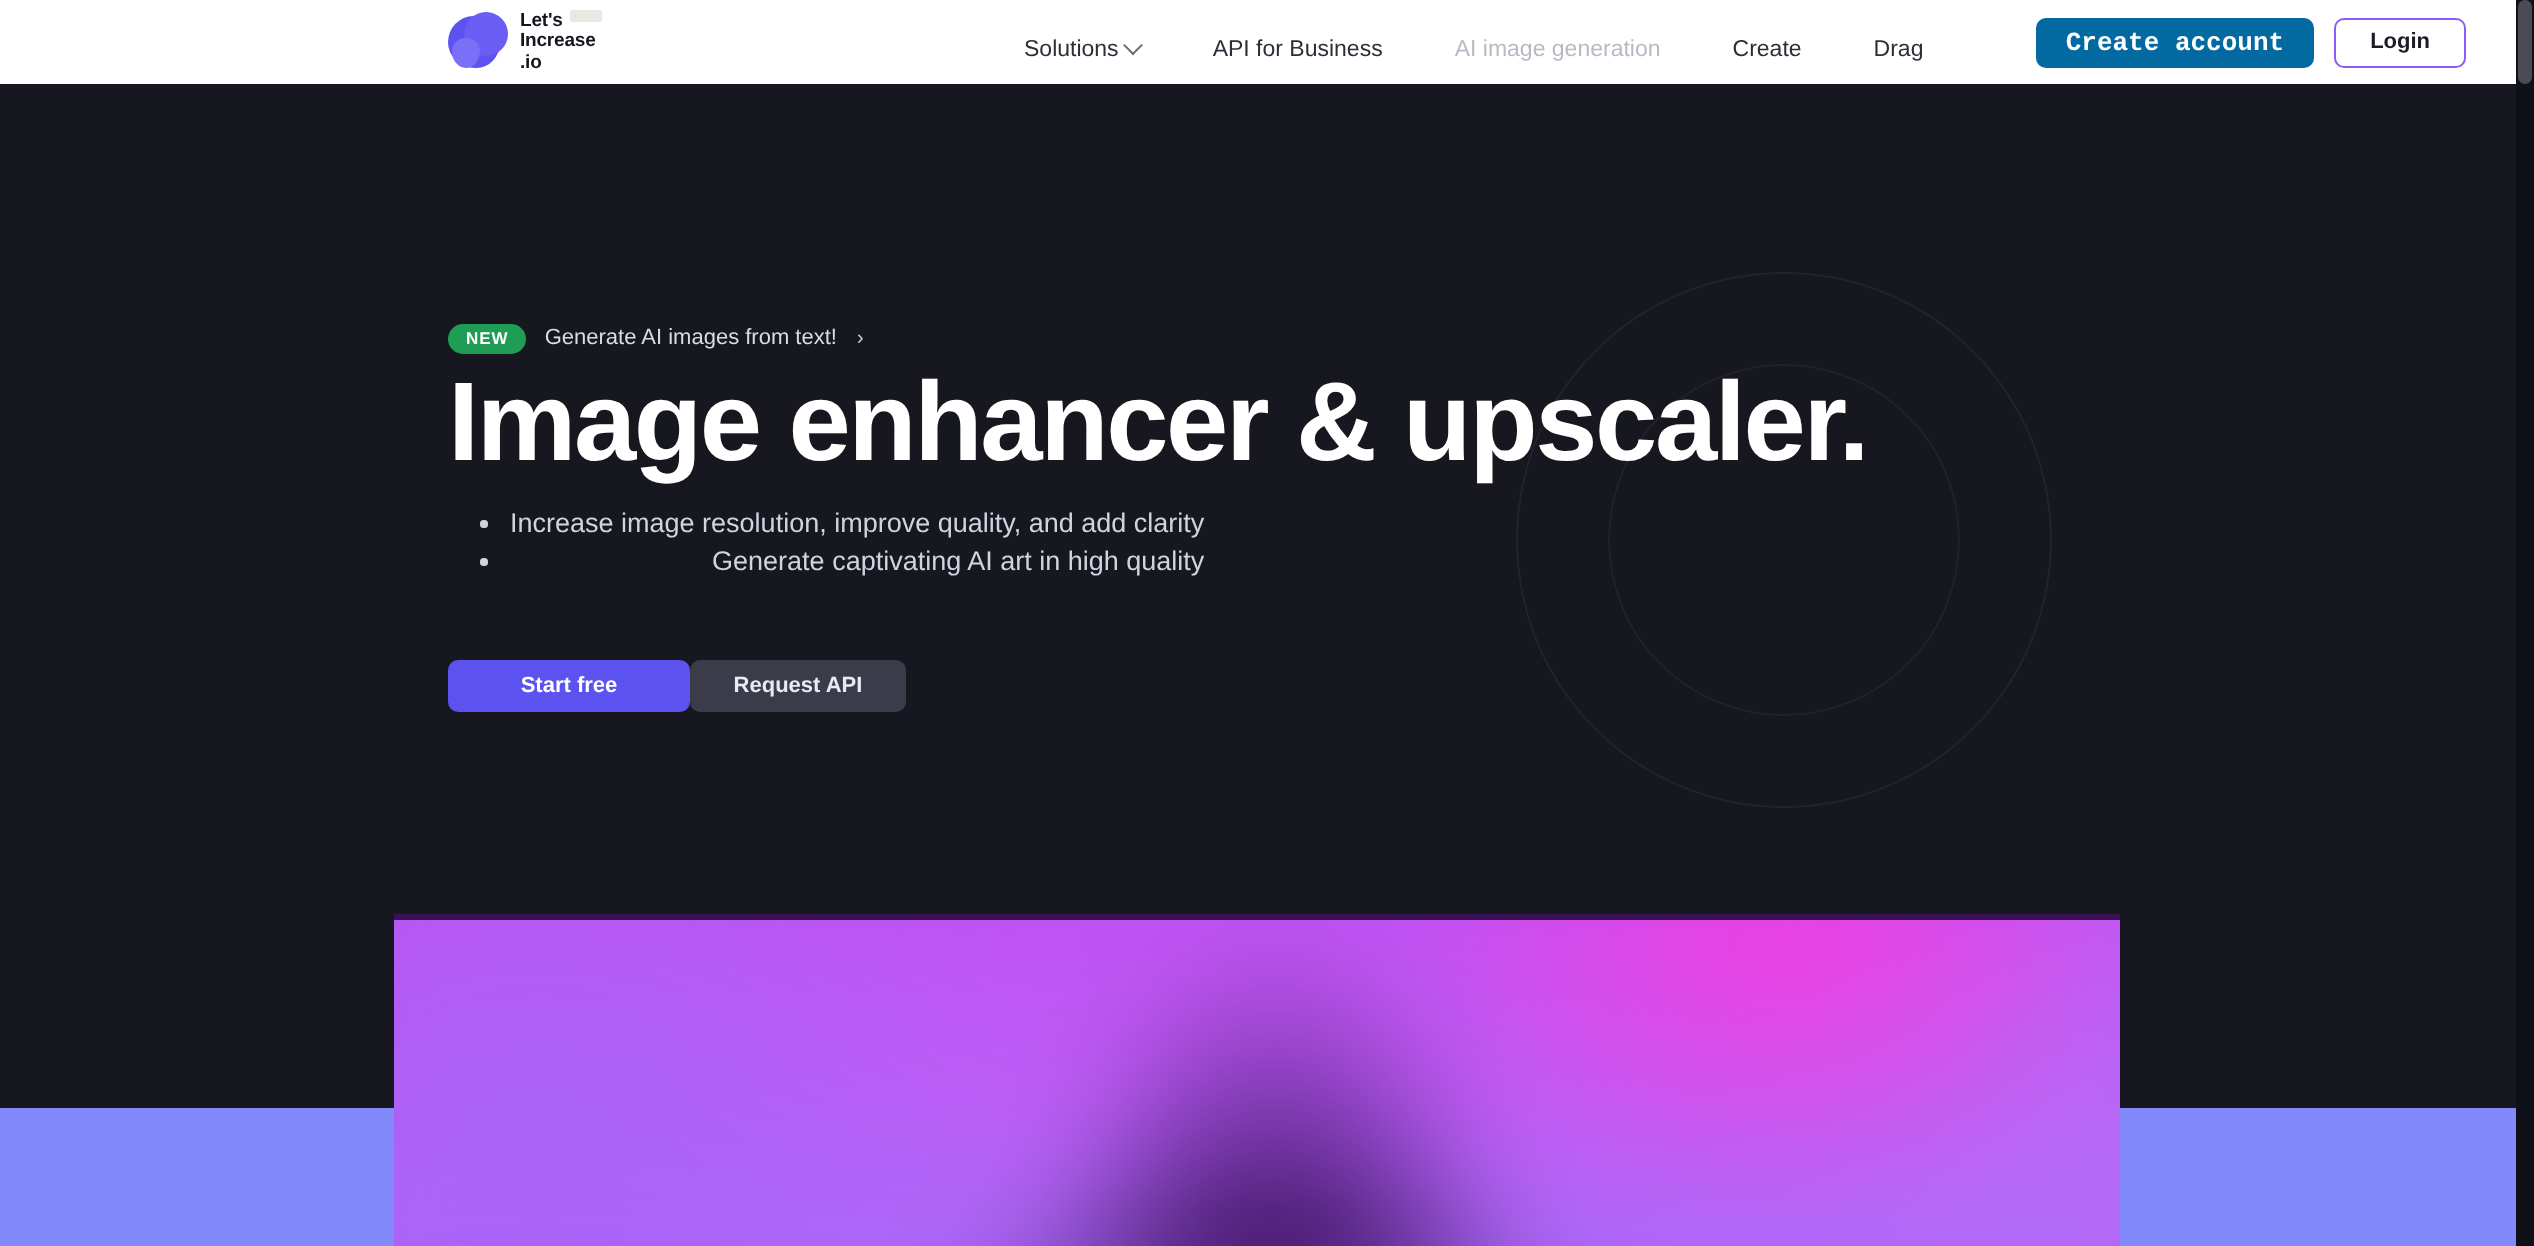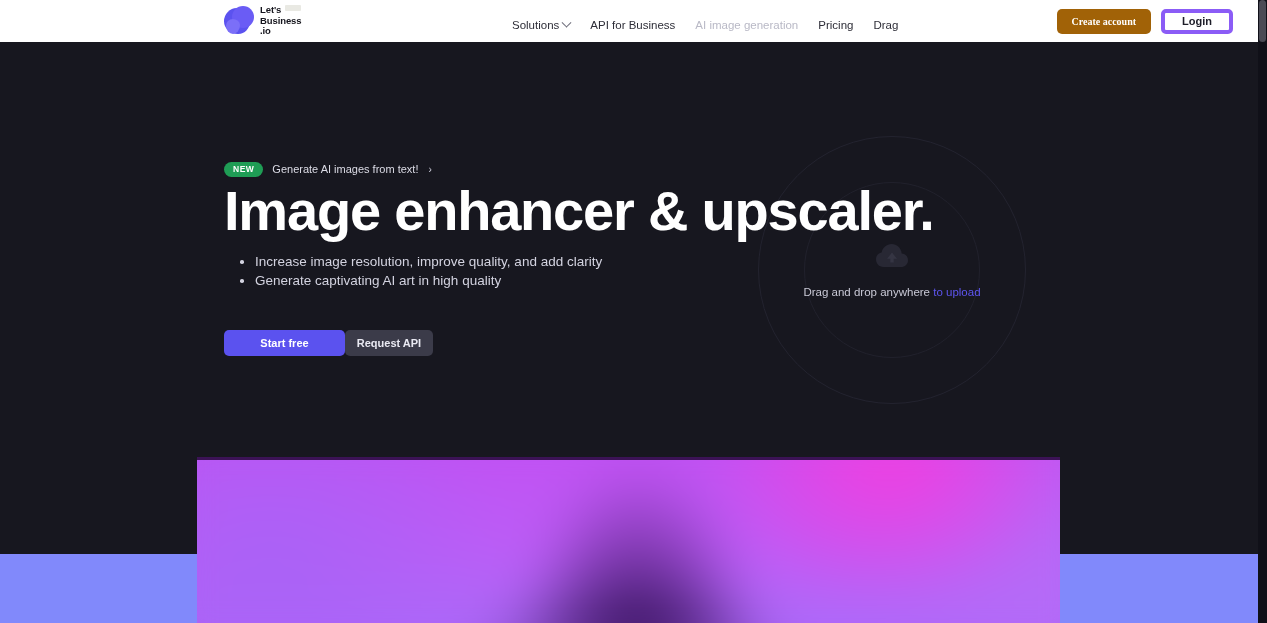--- a/index.html
+++ b/index.html
@@ -96,21 +96,21 @@
     vertical-align: 2px;
   }
 
   #nav {
     position: absolute;
     left: 512px;
     top: 0;
     height: 50px;
     display: flex;
     align-items: center;
-    gap: 20px;
+    gap: 36px;
     text-align: center;
   }
   .nav-item {
     font-size: 11.5px;
     color: #2e2e38;
     white-space: nowrap;
     cursor: pointer;
     display: inline-flex;
     align-items: center;
     gap: 4px;
@@ -127,37 +127,37 @@
   #header-actions {
     position: absolute;
     right: 25px;
     top: 0;
     height: 42px;
     display: flex;
     align-items: center;
     gap: 10px;
   }
   .btn-create {
-    background: #a16207;
+    background: #0369a1;
     color: #fff;
-    font-size: 10px;
+    font-size: 13px;
     font-weight: bold;
     border: none;
     border-radius: 5px;
     height: 25px;
     padding: 0 15px;
     cursor: pointer;
-    font-family: Liberation Serif, serif;
+    font-family: Liberation Mono, monospace;
   }
   .btn-login {
     background: #fff;
     color: #1d1d28;
     font-size: 11px;
     font-weight: bold;
-    border: 4px solid #8b5cf6;
+    border: 1px solid #8b5cf6;
     border-radius: 5px;
     height: 25px;
     padding: 0 17px;
     cursor: pointer;
     font-family: "Liberation Sans", sans-serif;
   }
 
   
   #hero {
     position: absolute;
@@ -230,20 +230,21 @@
     color: #ffffff;
     letter-spacing: -1.2px;
     white-space: nowrap;
   }
 
   #bullets {
     position: absolute;
     left: 15px;
     top: 210px;
     list-style: none;
+    text-align: right;
   }
   #bullets li {
     position: relative;
     font-size: 13.5px;
     line-height: 19px;
     color: #d3d3e0;
     padding-left: 16px;
   }
   #bullets li::before {
     content: "";
@@ -275,21 +276,21 @@
     cursor: pointer;
     font-family: "Liberation Sans", sans-serif;
   }
   .btn-reqapi {
     background: #3b3b49;
     color: #e9e9f2;
     font-size: 11px;
     font-weight: bold;
     border: none;
     border-radius: 5px;
-    width: 88px;
+    width: 108px;
     height: 26px;
     cursor: pointer;
     font-family: "Liberation Sans", sans-serif;
   }
 
   
   #dropzone {
     position: absolute;
     left: 760px;
     top: 96px;
@@ -386,38 +387,38 @@
       <div class="logo-wrap">
         <div class="logo-mark">
           <div class="blob-a"></div>
           <div class="blob-b"></div>
           <div class="blob-c"></div>
         </div>
         <div class="logo-text">
           <span class="lt-row">
             <span>Let's</span><span class="logo-badge"></span>
           </span>
-          <span class="lt-row">Business</span>
+          <span class="lt-row">Increase</span>
           <span class="lt-row">.io</span>
         </div>
       </div>
 
       <nav id="nav">
         <span class="nav-item">
           <span>Solutions</span>
           <i class="chev"></i>
         </span>
         <span class="nav-item">
           <span>API for Business</span>
         </span>
         <span class="nav-item muted">
           <span>AI image generation</span>
         </span>
         <span class="nav-item">
-          <span>Pricing</span>
+          <span>Create</span>
         </span>
         <span class="nav-item">
           <span>Drag</span>
         </span>
       </nav>
 
       <div id="header-actions">
         <button class="btn-create">Create account</button>
         <button class="btn-login">Login</button>
       </div>
@@ -442,32 +443,20 @@
           <li>Increase image resolution, improve quality, and add clarity</li>
           <li>Generate captivating AI art in high quality</li>
         </ul>
 
         <div id="cta-row">
           <button class="btn-start">Start free</button>
           <button class="btn-reqapi">Request API</button>
         </div>
       </div>
 
-      <div id="dropzone">
-        <span id="cloud-icon">
-          <svg width="34" height="25" viewBox="0 0 34 25" aria-hidden="true">
-            <path d="M8.4 24h17.4c4.4 0 7.2-2.9 7.2-6.8 0-3.7-2.6-6.4-6.3-6.7C25.9 4.4 21.6 1 16.7 1 11.6 1 7.6 4.5 6.6 9.6 3.1 10.2 1 12.8 1 16.3 1 20.7 4.1 24 8.4 24z" fill="#2b2b38"></path>
-            <path d="M17 9.6l5 6.2h-3.3v3.6h-3.4v-3.6H12z" fill="#3b3b4a"></path>
-          </svg>
-        </span>
-        <div id="dropzone-label">
-          <span>Drag and drop anywhere</span>
-          <span class="upload-link">to upload</span>
-        </div>
-      </div>
     </div>
 
     <div id="bottom-band"></div>
 
     <div id="showcase">
       <div class="blur-layer"></div>
       <div class="top-edge"></div>
     </div>
 
   </div>

